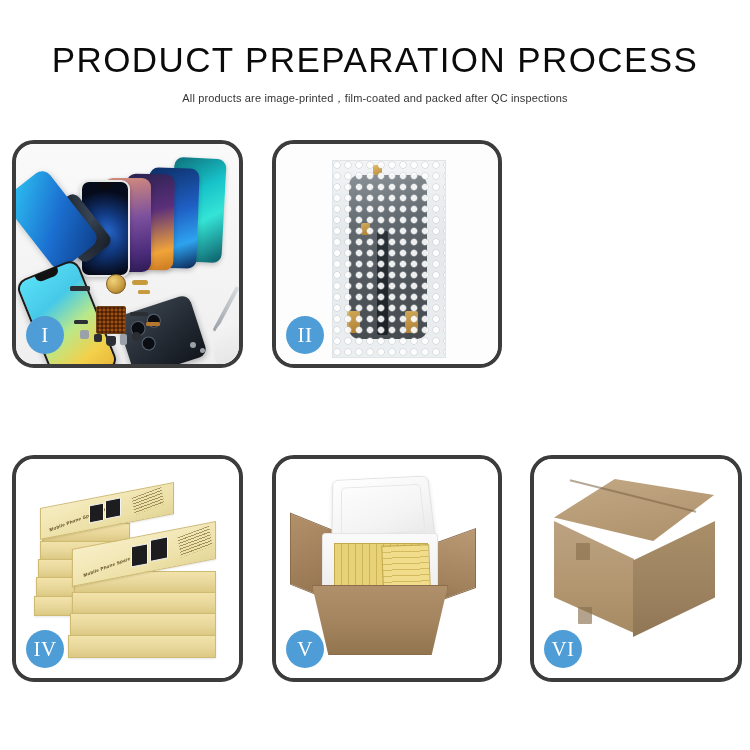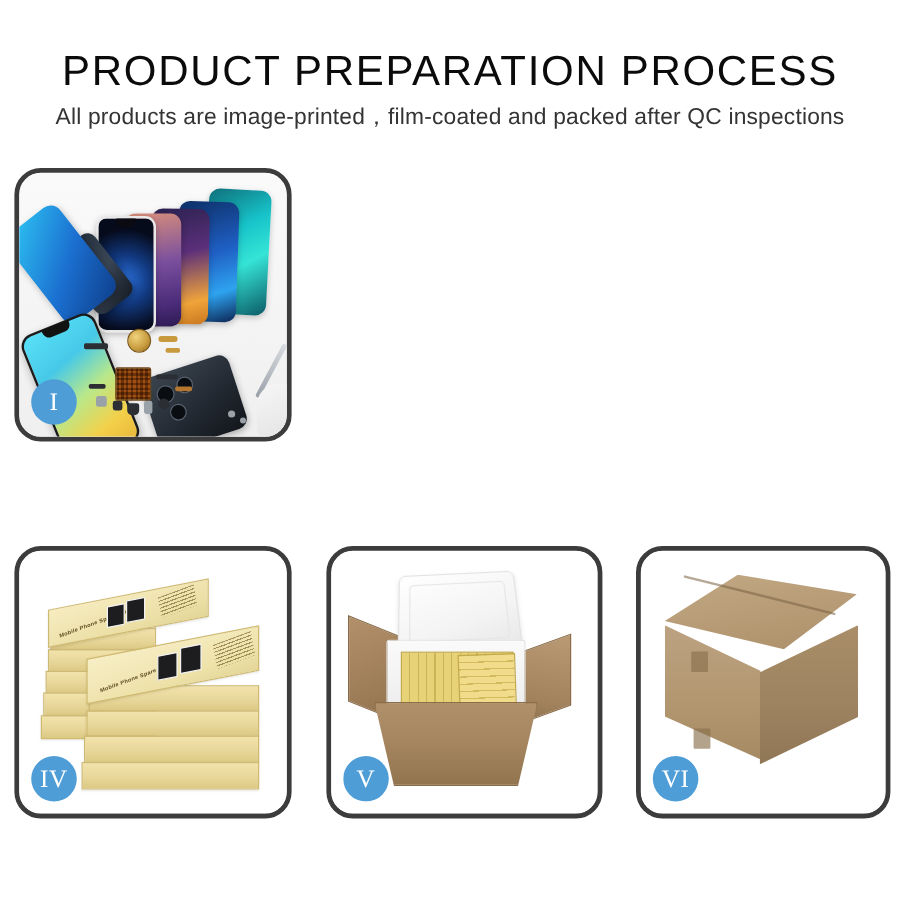--- a/index.html
+++ b/index.html
@@ -38,21 +38,21 @@
     font-family: "Liberation Sans", sans-serif;
     white-space: nowrap;
   }
   #page-subtitle {
     margin: 0;
     padding: 0;
     position: absolute;
     left: 0;
     top: 87px;
     width: 750px;
-    font-size: 19px;
+    font-size: 11px;
     line-height: 22px;
     font-weight: 400;
     letter-spacing: 0.15px;
     color: #343434;
     white-space: nowrap;
   }
 
   
   #process-grid {
     position: absolute;
@@ -425,20 +425,35 @@
         <div class="part silver" style="left:104px;top:70px;width:6px;height:6px;border-radius:50%;"></div>
         <div class="part silver" style="left:114px;top:76px;width:5px;height:5px;border-radius:50%;"></div>
       </div>
 
       <div class="tweezers"></div>
       <div class="hand"></div>
     </div>
     <div class="badge">I</div>
   </div>
 
+  <div class="panel" id="panel-2">
+    <div class="panel-photo">
+      <div class="p2-bg"></div>
+      <div class="bubble-bag">
+        <div class="screen-inside"></div>
+        <div class="flex-cable"></div>
+        <div class="gold-tab" style="left:14px;top:150px;"></div>
+        <div class="gold-tab" style="left:72px;top:150px;"></div>
+        <div class="gold-tab" style="left:28px;top:62px;width:9px;height:12px;"></div>
+        <div class="gold-tab" style="left:40px;top:4px;width:9px;height:10px;"></div>
+        <div class="bubbles"></div>
+      </div>
+    </div>
+    <div class="badge">II</div>
+  </div>
 
 
   <div class="panel" id="panel-4">
     <div class="panel-photo">
       <div class="p4-bg"></div>
       <div class="stack">
 
         <div class="kbox" style="left:18px;  top:44px;  width:86px; height:17px;"></div>
         <div class="kbox" style="left:16px;  top:62px;  width:88px; height:17px;"></div>
         <div class="kbox" style="left:14px;  top:80px;  width:90px; height:17px;"></div>

